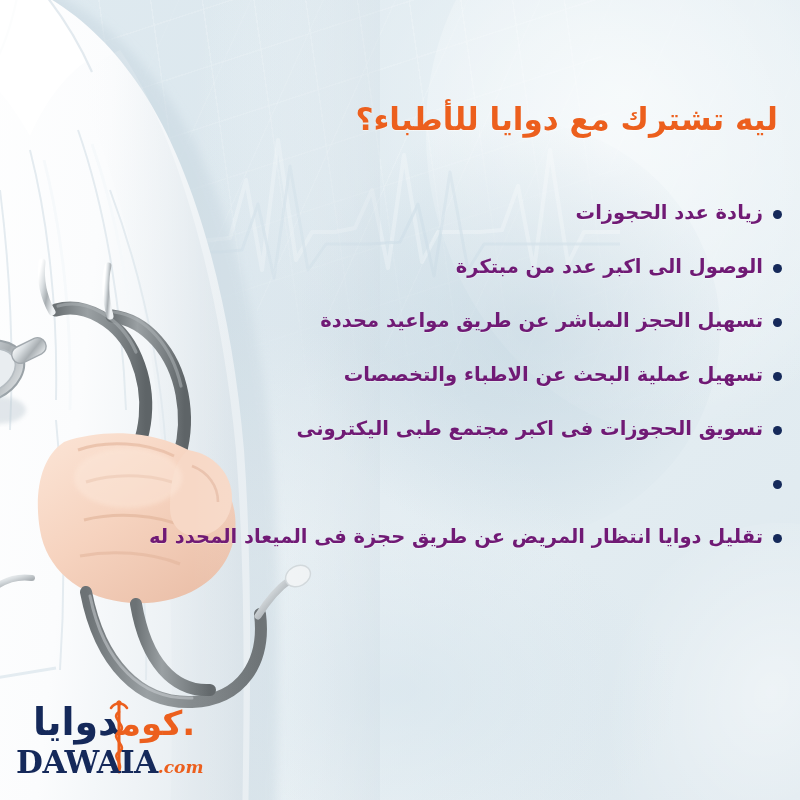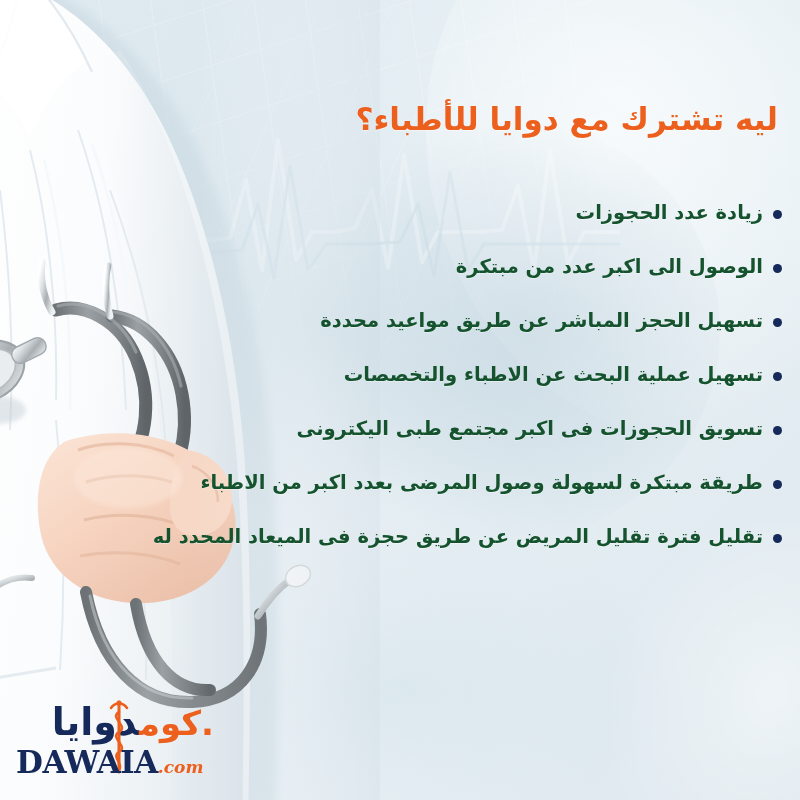--- a/index.html
+++ b/index.html
@@ -136,21 +136,21 @@
   .bullet-dot {
     flex: 0 0 auto;
     width: 9px;
     height: 9px;
     border-radius: 50%;
     background: #15295a;
     margin-left: 10px;
     margin-top: 2px;
   }
   .bullet-text {
-    color: #14532d;
+    color: #701a75;
     font-size: 19.5px;
     font-weight: bold;
     line-height: 1.2;
     letter-spacing: .1px;
     text-shadow: 0 1px 0 rgba(255,255,255,.35);
   }
 
   
   .logo {
     position: absolute;
@@ -158,21 +158,21 @@
     bottom: 14px;
     width: 210px;
     height: 86px;
     direction: rtl;
   }
   .logo-ar {
     position: absolute;
     left: 0; top: 0;
     width: 200px;
     height: 52px;
-    text-align: right;
+    text-align: center;
     direction: rtl;
     white-space: nowrap;
   }
   .logo-ar-main {
     font-size: 38px;
     font-weight: bold;
     color: #15295a;
     letter-spacing: -1px;
   }
   .logo-ar-com {
@@ -372,25 +372,24 @@
       <li class="bullet-item">
         <span class="bullet-dot"></span>
         <span class="bullet-text">تسهيل عملية البحث عن الاطباء والتخصصات</span>
       </li>
       <li class="bullet-item">
         <span class="bullet-dot"></span>
         <span class="bullet-text">تسويق الحجوزات فى اكبر مجتمع طبى اليكترونى</span>
       </li>
       <li class="bullet-item">
         <span class="bullet-dot"></span>
-        <span class="bullet-text">طريقة مبتكرة لسهولة وصول المرضى بعدد اكبر من الاطباء</span>
-      </li>
-      <li class="bullet-item">
-        <span class="bullet-dot"></span>
-        <span class="bullet-text">تقليل فترة تقليل المريض عن طريق حجزة فى الميعاد المحدد له</span>
+      </li>
+      <li class="bullet-item">
+        <span class="bullet-dot"></span>
+        <span class="bullet-text">تقليل دوايا انتظار المريض عن طريق حجزة فى الميعاد المحدد له</span>
       </li>
     </ul>
 
     <div class="logo">
       <div class="logo-ar">
         <span class="logo-ar-com">.كوم</span><span class="logo-ar-main">دوايا</span>
       </div>
       <div class="logo-caduceus">
         <svg viewBox="0 0 26 78">
           <path d="M13,4 L13,74" stroke="#ec5f1d" stroke-width="3" fill="none" stroke-linecap="round"></path>

